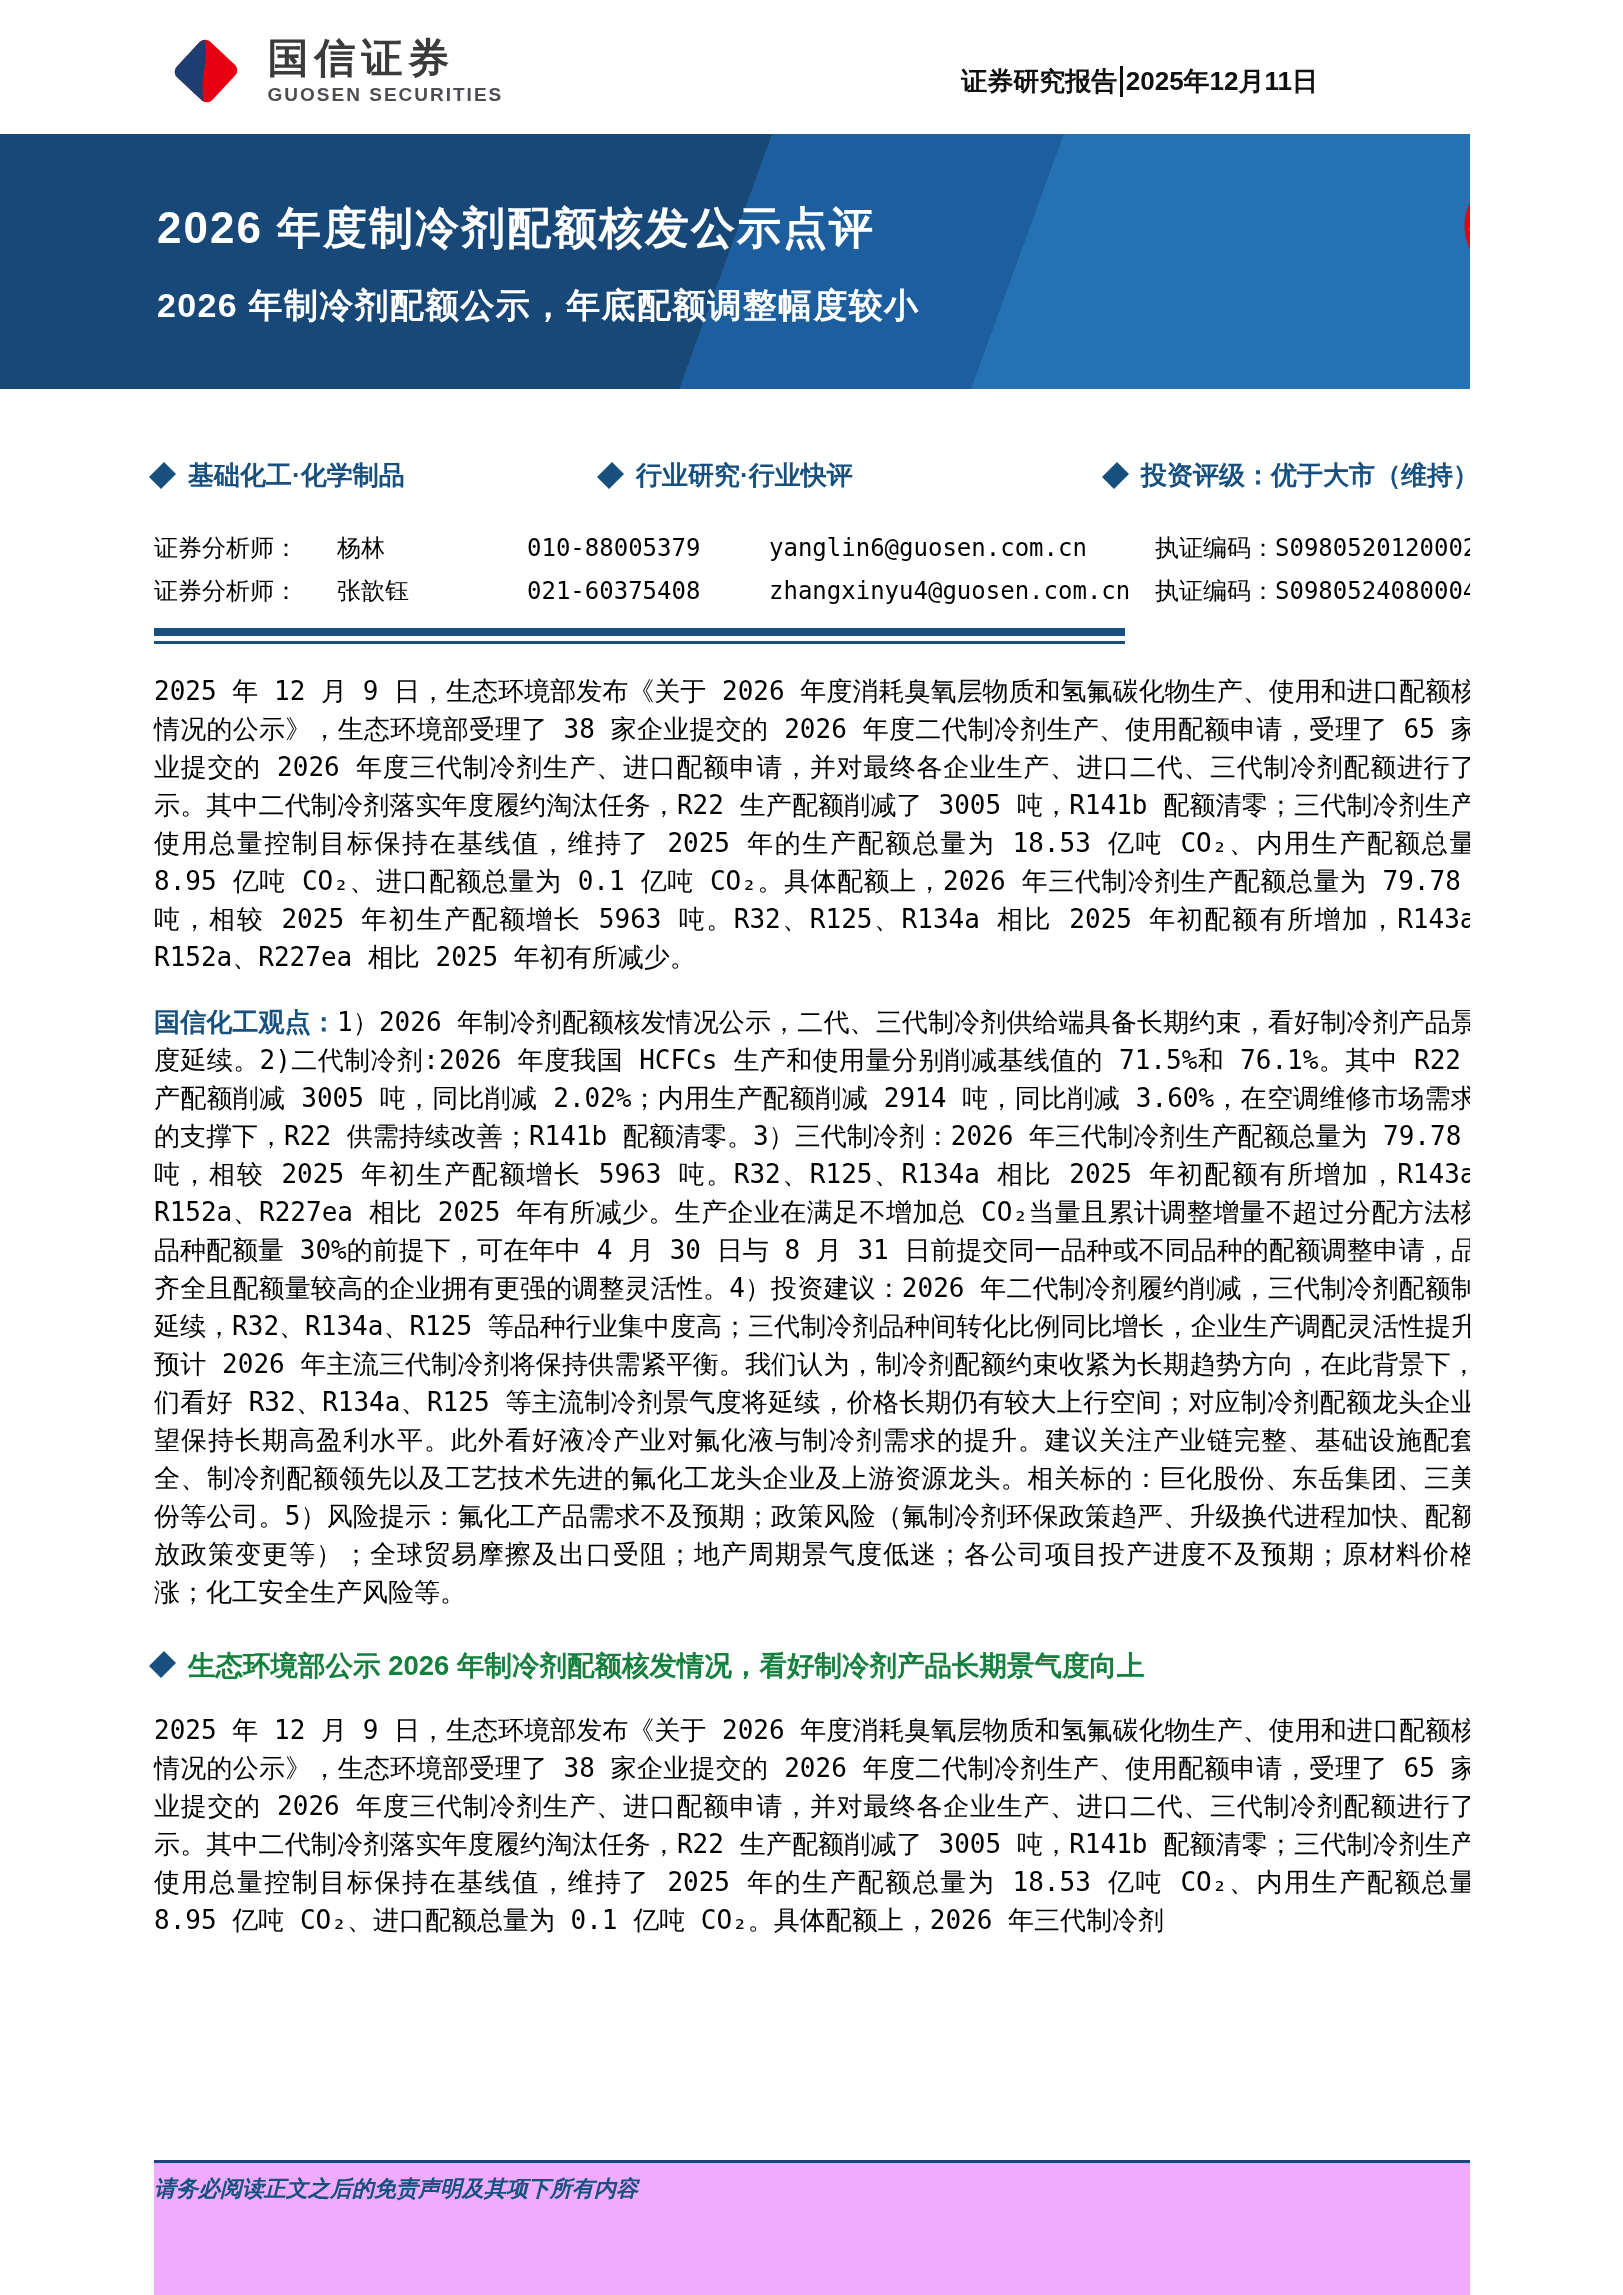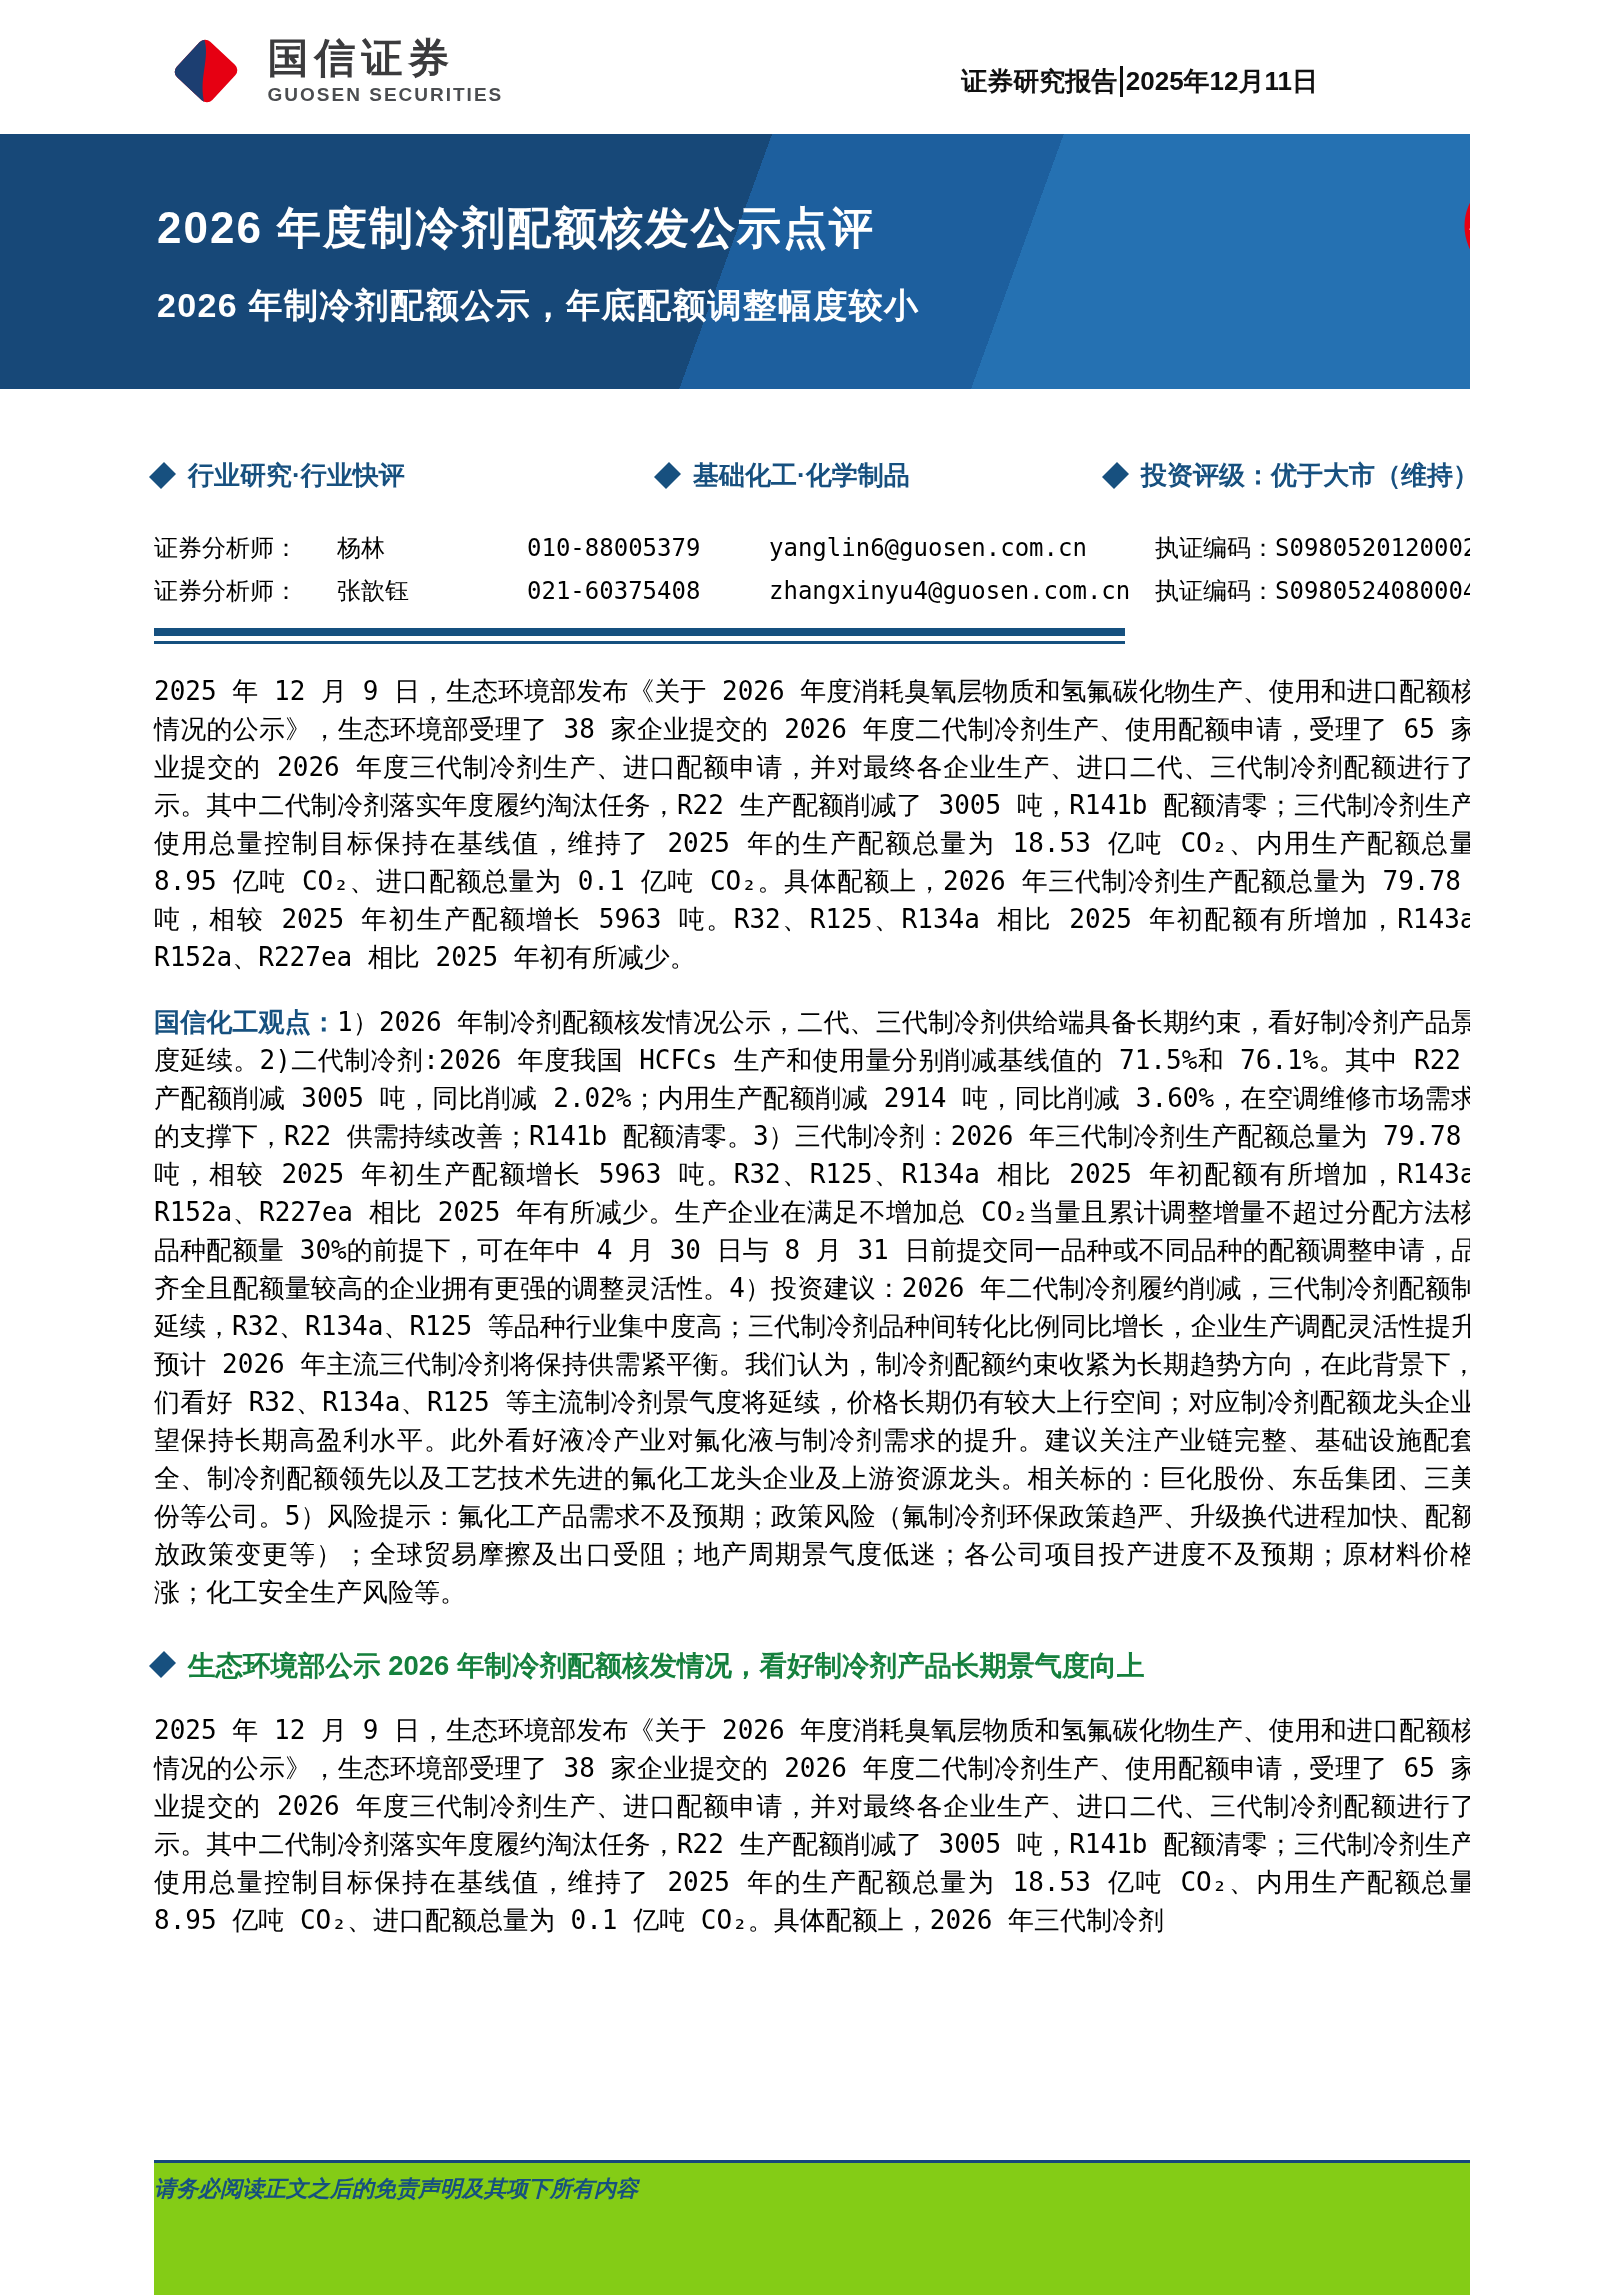--- a/index.html
+++ b/index.html
@@ -41,21 +41,21 @@
   .divider{margin-top:15.7px;width:971px;}
   .divider .bar1{height:8.5px;background:#15507f;}
   .divider .bar2{height:3.3px;background:#15507f;margin-top:4.6px;}
   h2.section{margin:48px 0 0 0;font-size:33px;line-height:37px;font-weight:700;color:#15507f;}
   p.body{margin:27.5px 0 0 0;font-size:26px;line-height:38px;text-align:justify;color:#000;
     font-family:"DejaVu Sans Mono","Liberation Mono",monospace;}
   .lead{font-weight:700;color:#15507f;}
   .bullet-head{margin-top:38px;display:flex;align-items:flex-start;font-size:27.5px;line-height:34px;font-weight:700;color:#15803d;}
   .bullet-head .diamond{margin-top:7.2px;}
   
-  .footer{position:absolute;left:154px;width:1349px;bottom:0;height:132px;background:#84cc16;
+  .footer{position:absolute;left:154px;width:1349px;bottom:0;height:132px;background:#f0abfc;
     border-top:3.3px solid #16477b;z-index:5;}
   .footer-inner{display:flex;justify-content:space-between;align-items:flex-start;padding-top:10.5px;}
   .disclaimer{font-style:italic;font-size:22px;font-weight:700;color:#16507f;}
   .page-num{font-size:25px;color:#101010;font-family:"DejaVu Sans Mono","Liberation Mono",monospace;}
 </style>
 </head>
 <body>
 
 <div class="page">
 
@@ -88,27 +88,27 @@
     <div class="badge-darkred"></div>
     <div class="badge-red"></div>
     <div class="banner-title">2026 年度制冷剂配额核发公示点评</div>
     <div class="banner-subtitle">2026 年制冷剂配额公示，年底配额调整幅度较小</div>
     <div class="banner-badge-text">优于大市</div>
   </div>
 
   <div class="content">
 
     <div class="meta-row">
+      <div class="meta-item c2">
+        <span class="diamond"></span>
+        <span>基础化工·化学制品</span>
+      </div>
       <div class="meta-item c1">
         <span class="diamond"></span>
         <span>行业研究·行业快评</span>
-      </div>
-      <div class="meta-item c2">
-        <span class="diamond"></span>
-        <span>基础化工·化学制品</span>
       </div>
       <div class="meta-item">
         <span class="diamond"></span>
         <span>投资评级：优于大市（维持）</span>
       </div>
     </div>
 
     <div class="analysts">
       <div class="analyst-row">
         <span>证券分析师：</span>

